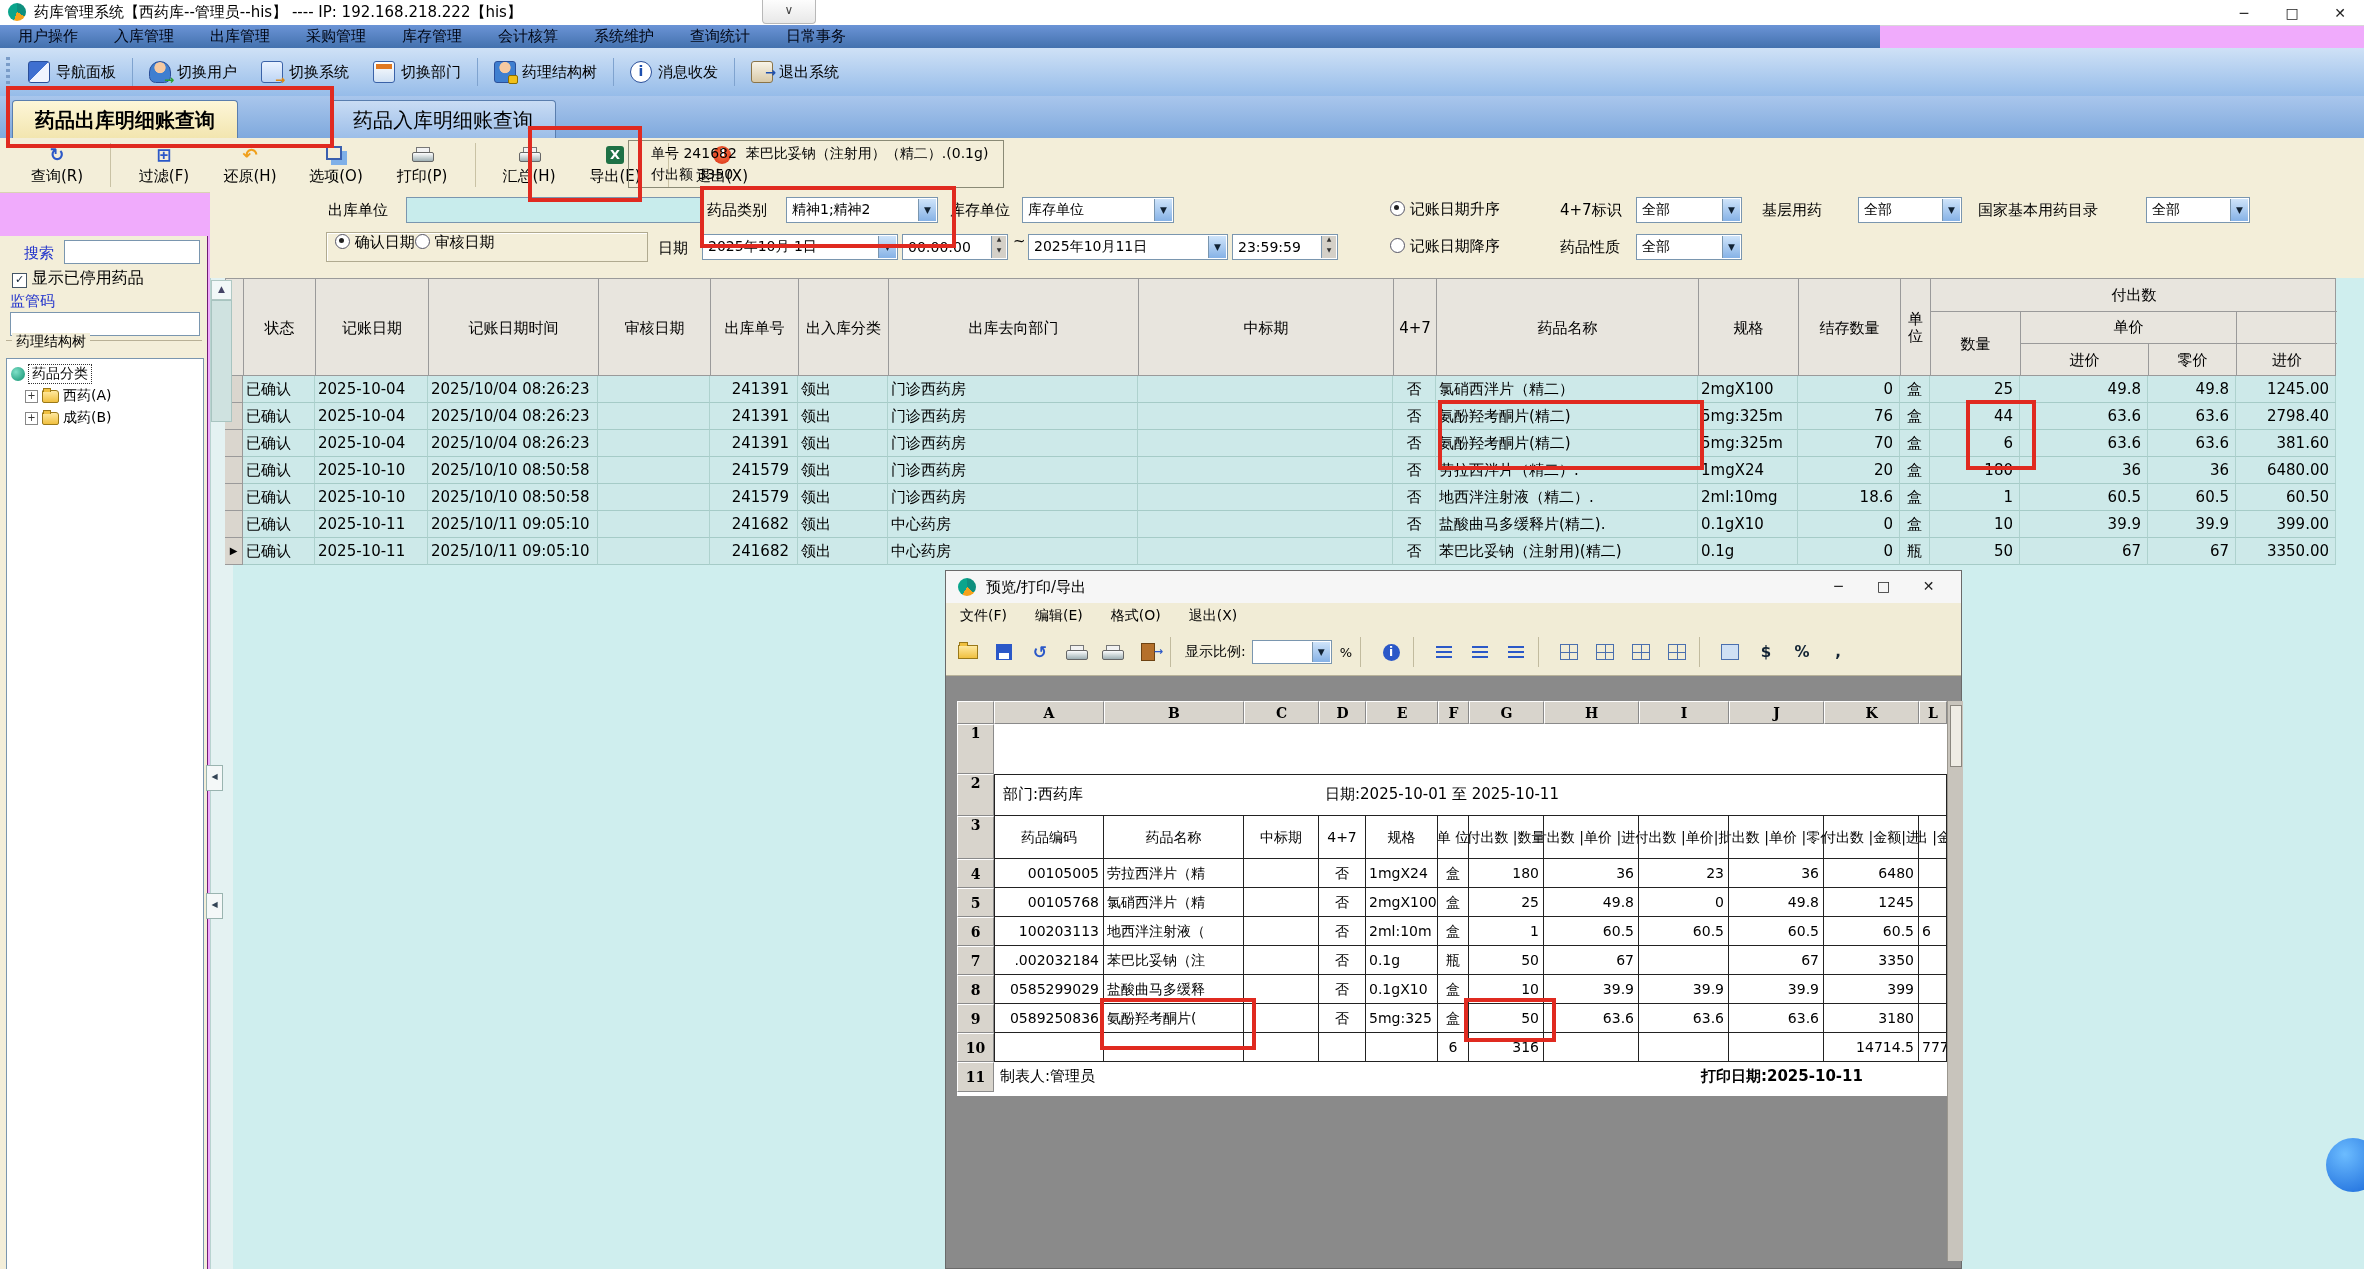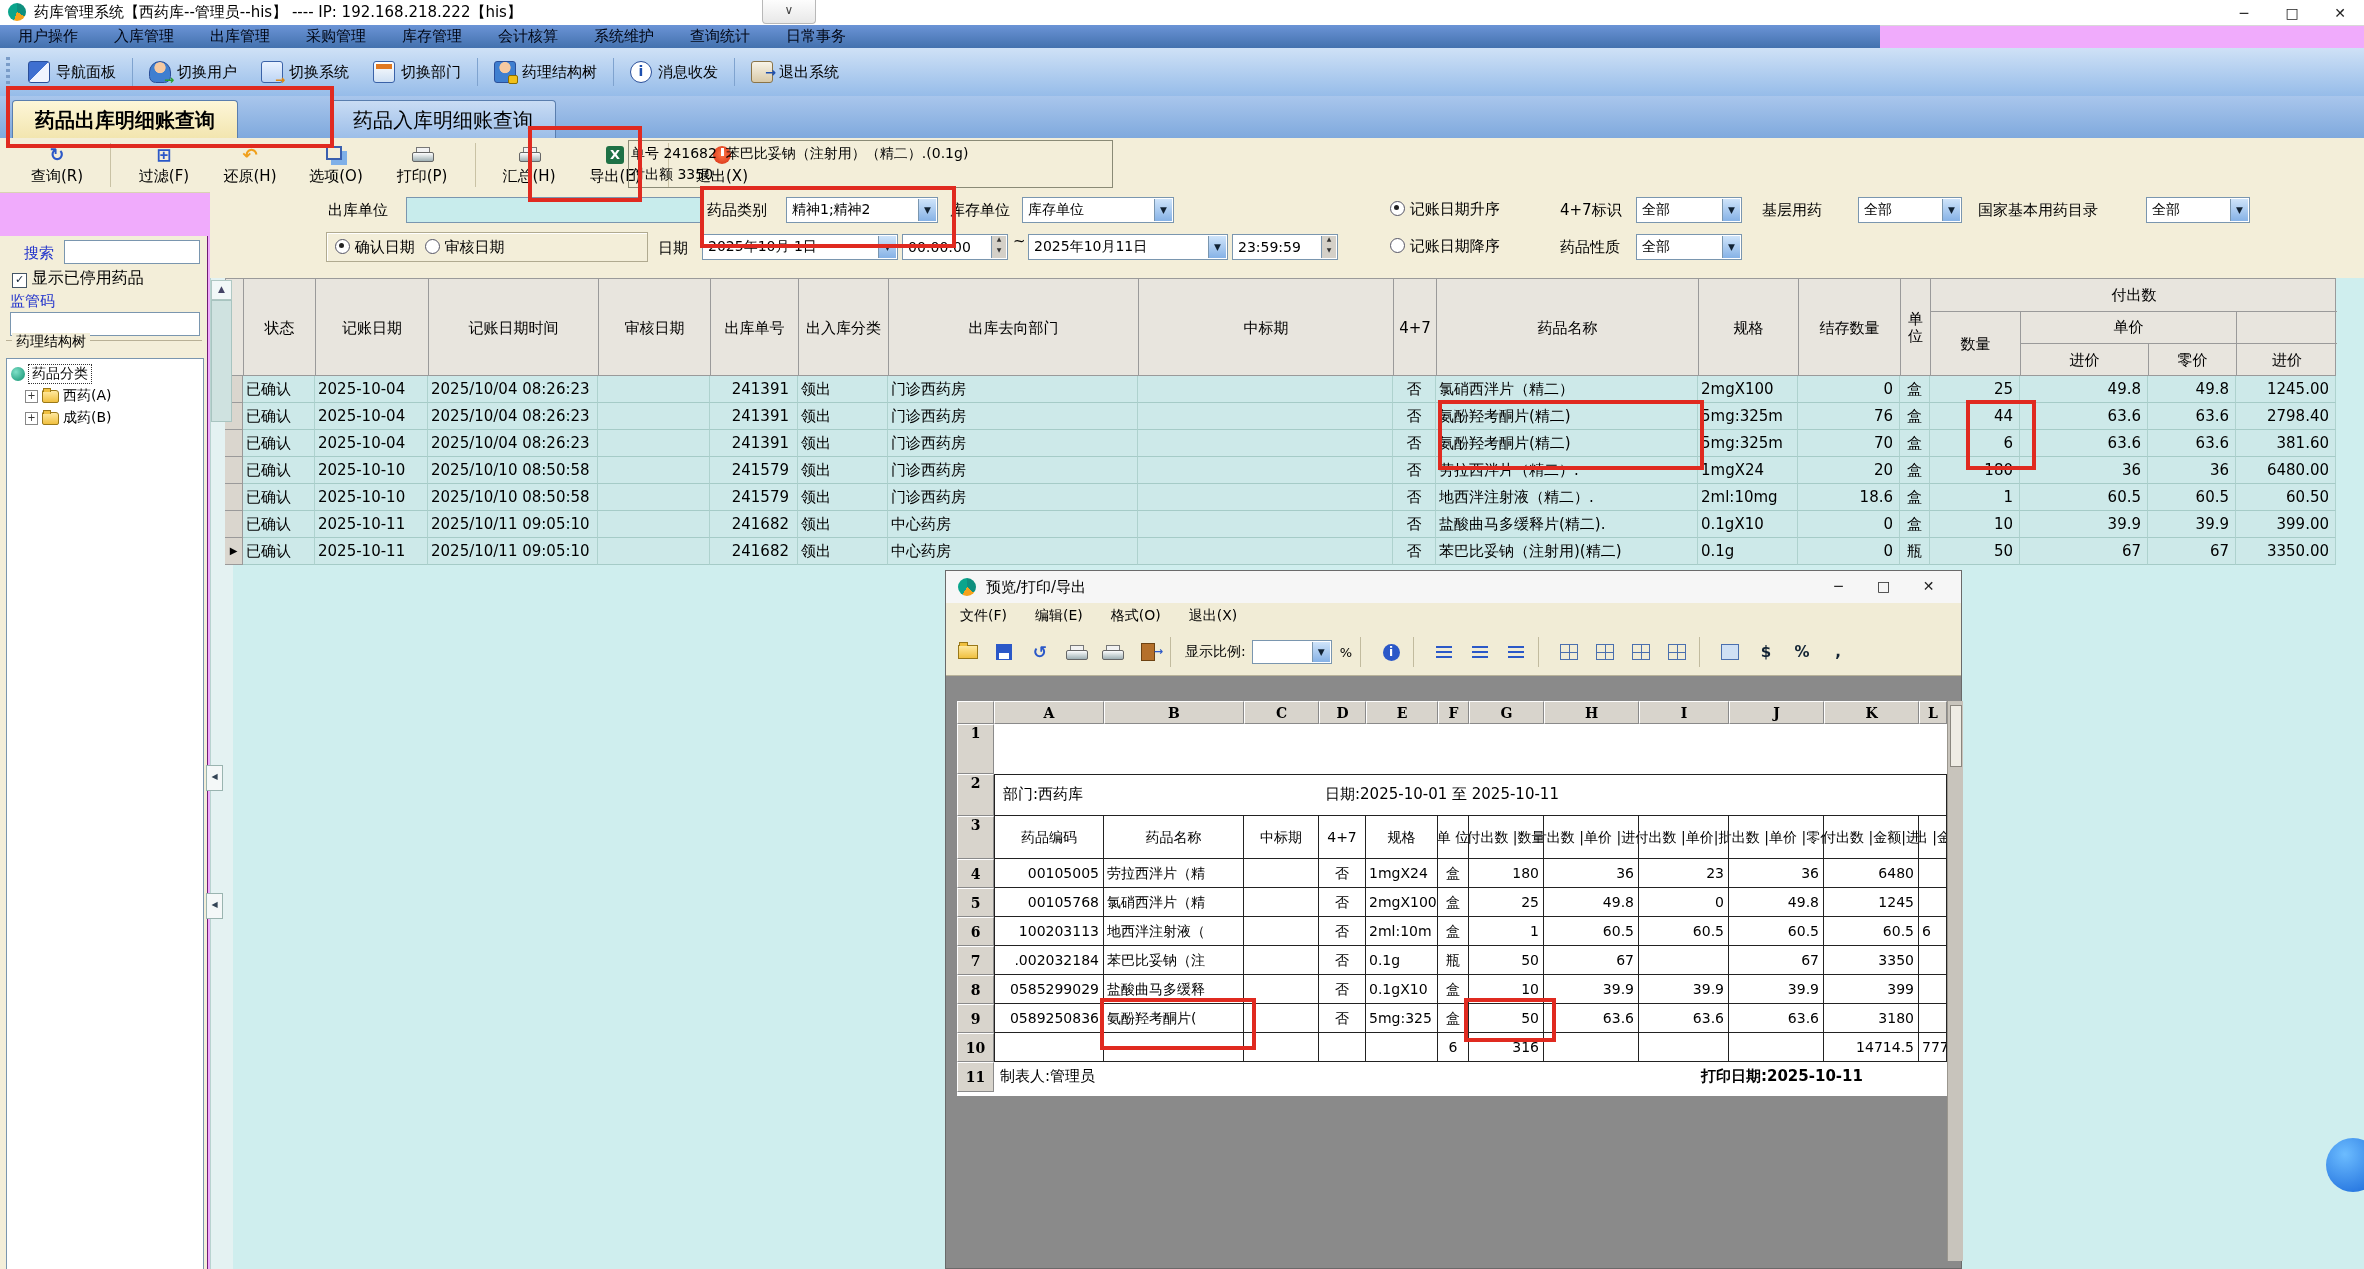--- a/index.html
+++ b/index.html
@@ -51,21 +51,21 @@
   .ai-query{color:#2b58c8;}
   .ai-filter{color:#2b58c8;}
   .ai-restore{color:#f0a01c;}
   .ai-opts{width:12px;height:10px;border:2px solid #3a5fae;box-shadow:5px 5px 0 #7fb0e8;margin:-4px 0 0 -4px;}
   .printer{width:20px;height:15px;position:relative;}
   .printer::before{content:"";position:absolute;left:4px;top:0;width:12px;height:5px;background:#f2f2f2;border:1px solid #777;}
   .printer::after{content:"";position:absolute;left:0;top:5px;width:20px;height:8px;background:linear-gradient(#fdfdfd,#9fb0b4);border:1px solid #666;border-radius:2px;}
   .ai-excel{width:18px;height:18px;background:#1e7145;color:#fff;font-size:13px;font-weight:bold;text-align:center;line-height:18px;border-radius:3px;}
   .ai-exit{width:18px;height:18px;background:radial-gradient(circle at 50% 45%,#ff7a4a,#d42a10);border-radius:50%;position:relative;}
   .ai-exit::after{content:"";position:absolute;left:8px;top:2px;width:3px;height:8px;background:#fff;}
-  .infobox{left:628px;top:140px;width:485px;height:48px;border:1px solid #8a8a76;font-size:14px;padding:2px 2px;box-sizing:border-box;line-height:21px;white-space:nowrap;}
+  .infobox{left:628px;top:140px;width:376px;height:48px;border:1px solid #8a8a76;font-size:14px;padding:2px 22px;box-sizing:border-box;line-height:21px;white-space:nowrap;}
   
   .sidebar{left:0;top:192px;width:208px;height:1077px;background:#f3eed9;border-right:1px solid #701a75;box-sizing:border-box;margin-top:44px;}
   .blue-label{color:#2233cc;}
   .fld{background:#fff;border:1px solid #7a96af;box-sizing:border-box;}
   .cyanfld{background:#c8ecec;border:1px solid #7a96af;box-sizing:border-box;}
   .chk{width:13px;height:13px;border:1px solid #456;background:#fff;display:inline-block;text-align:center;line-height:12px;font-size:11px;color:#123;}
   .treebox{left:6px;top:122px;width:196px;height:948px;background:#fff;border:1px solid #7a96af;}
   .tree-row{display:flex;align-items:center;gap:4px;font-size:14px;white-space:nowrap;padding:2px 0 2px 4px;}
   .pm{width:11px;height:11px;border:1px solid #888;background:#fff;font-size:10px;line-height:9px;text-align:center;color:#333;flex:0 0 auto;}
   .folder{width:15px;height:11px;background:linear-gradient(#ffe9a0,#f0c040);border:1px solid #9a7818;border-radius:1px 3px 2px 2px;position:relative;flex:0 0 auto;}
@@ -77,21 +77,21 @@
   .flabel{position:absolute;font-size:15px;white-space:nowrap;}
   .dd{position:absolute;height:26px;background:#fff;border:1px solid #7a96af;box-sizing:border-box;
     display:flex;align-items:center;padding-left:5px;font-size:14px;white-space:nowrap;}
   .dd .arrow{position:absolute;right:1px;top:1px;bottom:1px;width:17px;background:linear-gradient(#cfe4fa,#86b2e6);
     border-left:1px solid #7a96af;display:flex;align-items:center;justify-content:center;font-size:9px;color:#123;}
   .spin{position:absolute;right:1px;top:1px;bottom:1px;width:14px;border-left:1px solid #7a96af;
     display:flex;flex-direction:column;}
   .spin span{flex:1;font-size:6px;line-height:6px;text-align:center;background:#d4d0c8;color:#333;}
   .radio{width:13px;height:13px;border:1px solid #556;border-radius:50%;background:#fff;display:inline-block;position:relative;vertical-align:-2px;}
   .radio.on::after{content:"";position:absolute;left:3px;top:3px;width:5px;height:5px;border-radius:50%;background:#222;}
-  .groupbox{position:absolute;border:1px solid #b0aa90;box-shadow:inset 1px 1px 0 #fff;display:flex;align-items:center;gap:10px;padding:0 8px;box-sizing:border-box;font-size:15px;white-space:nowrap;}
+  .groupbox{position:absolute;border:1px solid #b0aa90;box-shadow:inset 1px 1px 0 #fff;display:flex;padding:0 8px;box-sizing:border-box;font-size:15px;white-space:nowrap;}
   
   .tablearea{left:210px;top:278px;width:2154px;height:991px;background:#cfeeee;}
   :root{--mcols:18px 72px 113px 170px 112px 88px 90px 250px 255px 43px 262px 100px 102px 30px 90px 128px 88px 100px;}
   .mheader{position:absolute;left:15px;top:0;width:2111px;height:98px;background:#e8e5de;border:1px solid #9a9a9a;box-sizing:border-box;}
   .hcell{position:absolute;border-right:1px solid #9a9a9a;box-sizing:border-box;display:flex;align-items:center;justify-content:center;
     font-size:15px;text-align:center;word-break:break-all;line-height:17px;}
   .hband{border-bottom:1px solid #9a9a9a;}
   .mrows{position:absolute;left:15px;top:98px;width:2111px;}
   .mrow{display:grid;grid-template-columns:var(--mcols);height:27px;background:#cde9e9;}
   .mrow>div{border-right:1px solid #aed2ce;border-bottom:1px solid #a5cbc7;box-sizing:border-box;

